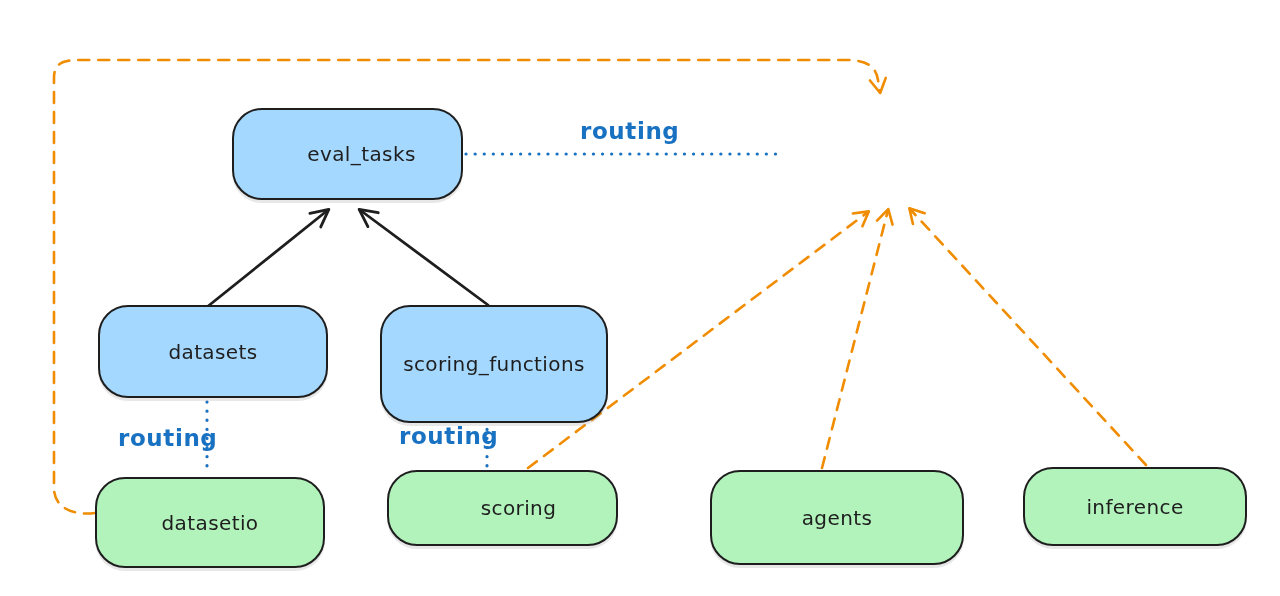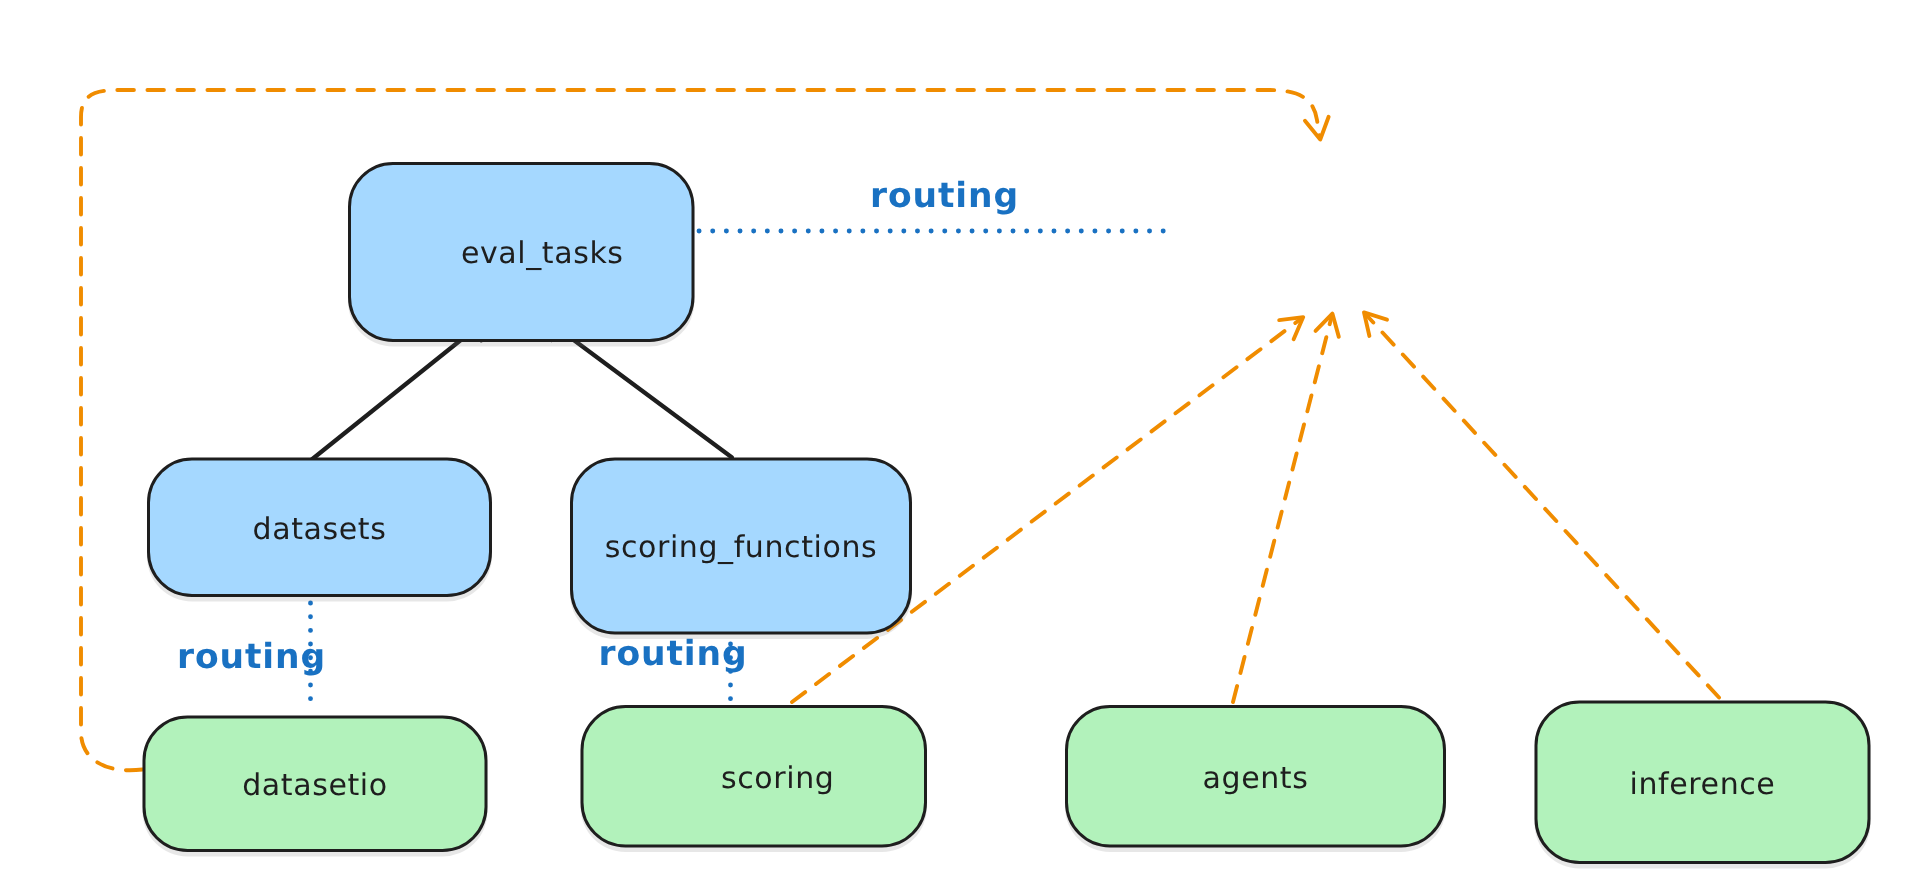--- a/index.html
+++ b/index.html
@@ -60,46 +60,46 @@
     <path d="M466,154 L783,154" stroke="#1971c2" stroke-width="3.2" stroke-linecap="round" stroke-dasharray="0.1 9"></path>
     <path d="M207,402 L207,474" stroke="#1971c2" stroke-width="3.2" stroke-linecap="round" stroke-dasharray="0.1 9"></path>
     <path d="M487,402 L487,467" stroke="#1971c2" stroke-width="3.2" stroke-linecap="round" stroke-dasharray="0.1 9"></path>
 
     <path d="M95,513 C70,516 54,506 54,488 L54,78 C54,63 63,60 80,60 L846,60 C868,60 876,67 878,80 L880,92" stroke="#f08c00" stroke-width="2.6" stroke-linecap="round" stroke-dasharray="11 9" marker-end="url(#head-orange)"></path>
     <path d="M528,468 L868,212" stroke="#f08c00" stroke-width="2.6" stroke-linecap="round" stroke-dasharray="11 9" marker-end="url(#head-orange)"></path>
     <path d="M822,468 L888,210" stroke="#f08c00" stroke-width="2.6" stroke-linecap="round" stroke-dasharray="11 9" marker-end="url(#head-orange)"></path>
     <path d="M1146,465 L910,209" stroke="#f08c00" stroke-width="2.6" stroke-linecap="round" stroke-dasharray="11 9" marker-end="url(#head-orange)"></path>
   </svg>
 
-  <div class="node blue" style="left:232px; top:108px; width:231px; height:120px;padding-left:28px;">
+  <div class="node blue" style="left:232px; top:108px; width:231px; height:92px;padding-left:28px;">
     <span>eval_tasks</span>
   </div>
 
 
   <div class="node blue" style="left:98px; top:305px; width:230px; height:93px;">
     <span>datasets</span>
   </div>
 
   <div class="node blue" style="left:380px; top:305px; width:228px; height:118px;">
     <span>scoring_functions</span>
   </div>
 
   <div class="node green" style="left:95px; top:477px; width:230px; height:91px;">
     <span>datasetio</span>
   </div>
 
-  <div class="node green" style="left:387px; top:470px; width:231px; height:95px;padding-left:32px;">
+  <div class="node green" style="left:387px; top:470px; width:231px; height:76px;padding-left:32px;">
     <span>scoring</span>
   </div>
 
   <div class="node green" style="left:710px; top:470px; width:254px; height:95px;">
     <span>agents</span>
   </div>
 
-  <div class="node green" style="left:1023px; top:467px; width:224px; height:109px;">
+  <div class="node green" style="left:1023px; top:467px; width:224px; height:79px;">
     <span>inference</span>
   </div>
 
   <span class="edge-label" style="left:580px; top:118px;">routing</span>
   <span class="edge-label" style="left:118px; top:425px;">routing</span>
   <span class="edge-label" style="left:399px; top:423px;">routing</span>
 
 </div>
 
 </body></html>

